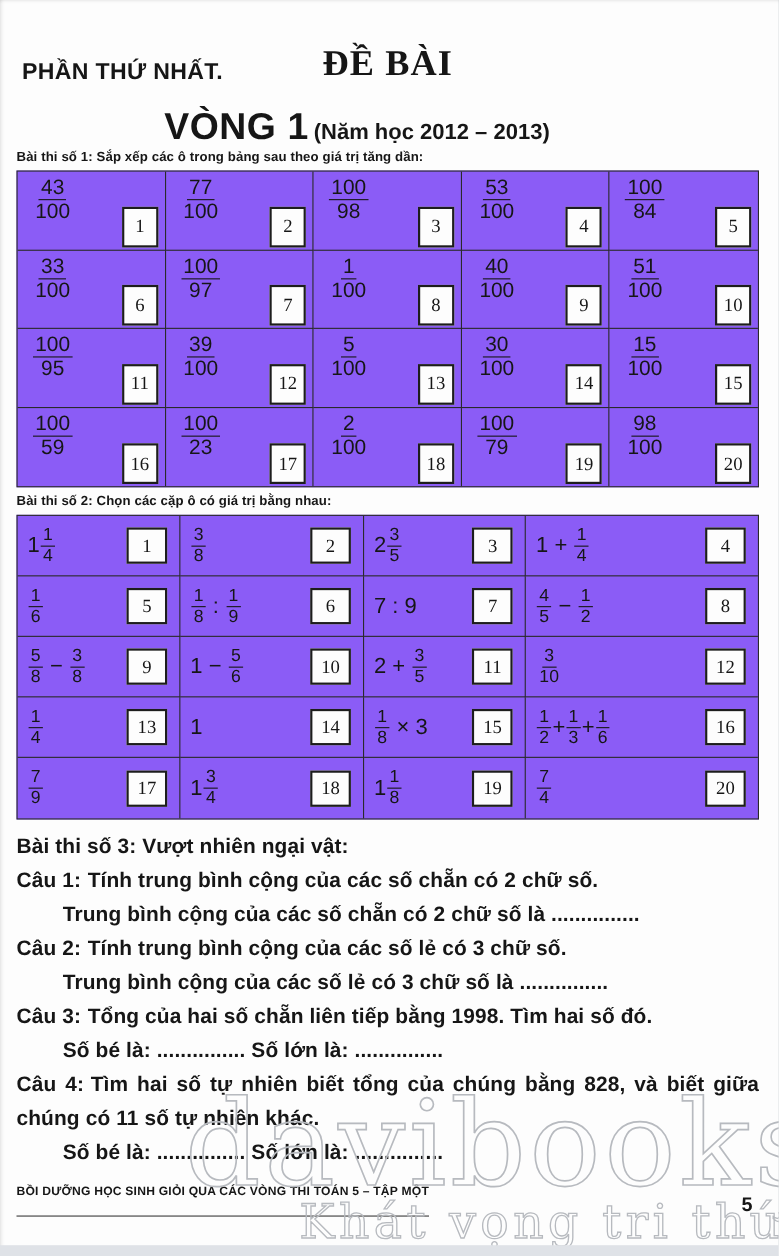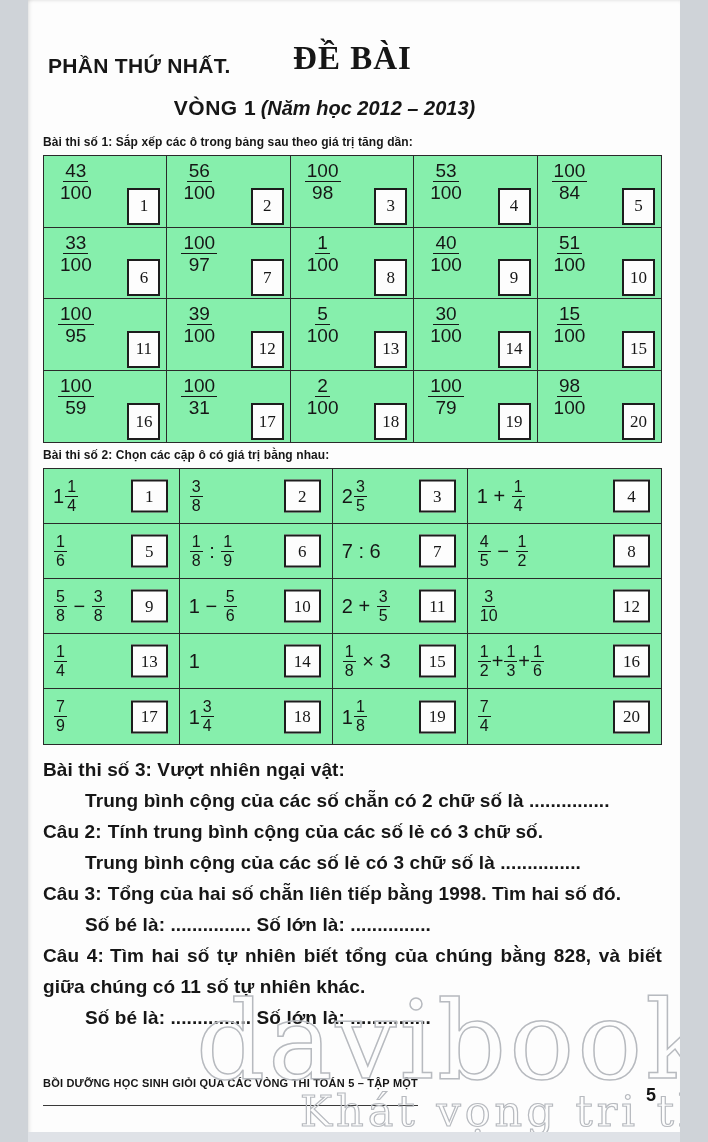--- a/index.html
+++ b/index.html
@@ -1,36 +1,36 @@
 <!DOCTYPE html>
 <html><head>
 <meta charset="utf-8">
 <style>
   html,body{margin:0;padding:0;background:#cfd3d8;}
   .page{
-    position:relative;width:652px;height:1142px;margin:0 auto;
+    position:relative;width:708px;height:1142px;margin:0 auto;
     background:#fdfdfd;overflow:hidden;
     font-family:"Liberation Sans",sans-serif;color:#161616;
     box-shadow:inset 3px 0 5px -3px rgba(0,0,0,.18), inset 0 3px 4px -3px rgba(0,0,0,.12);
   }
   .content{padding:0 18px 0 15px;position:relative;z-index:2;}
 
   
   .hdr-row{position:relative;margin-top:46px;height:42px;}
   .part-label{position:absolute;left:5px;top:8px;font-size:21px;font-weight:bold;letter-spacing:.3px;}
   .page-title{position:absolute;left:50%;transform:translateX(-50%);top:-6px;
     font-family:Liberation Serif, serif;font-size:33px;font-weight:bold;letter-spacing:1px;}
   .round-row{text-align:center;margin-top:8px;height:34px;transform:translateX(-28px);}
-  .round-title{font-size:21px;font-weight:bold;letter-spacing:.5px;}
-  .round-note{font-size:20px;font-weight:bold;font-style:italic;}
+  .round-title{font-size:34px;font-weight:bold;letter-spacing:.5px;}
+  .round-note{font-size:20px;font-weight:bold;}
 
   .exam-heading{font-size:12px;font-weight:bold;margin-top:5px;letter-spacing:.1px;}
 
   
-  .vtable{display:grid;border:1.6px solid #2a2a2a;margin-top:6px;background:#86efac;}
+  .vtable{display:grid;border:1.6px solid #2a2a2a;margin-top:6px;background:#8b5cf6;}
   .t1{grid-template-columns:repeat(5,1fr);grid-auto-rows:71.5px;}
   .t2{grid-template-columns:22% 24.8% 21.9% 31.3%;grid-auto-rows:55px;}
   .cell{position:relative;border-right:1.2px solid #2a2a2a;border-bottom:1.2px solid #2a2a2a;}
   .t1 .cell:nth-child(5n){border-right:none;}
   .t2 .cell:nth-child(4n){border-right:none;}
   .t1 .cell:nth-child(n+16){border-bottom:none;}
   .t2 .cell:nth-child(n+17){border-bottom:none;}
   .t1 .cell{padding:4px 0 0 13px;}
   .t2 .cell{display:flex;align-items:center;padding-left:9px;}
   .expr{display:inline-flex;align-items:center;}
@@ -89,21 +89,21 @@
     <div class="exam-heading">Bài thi số 1: Sắp xếp các ô trong bảng sau theo giá trị tăng dần:</div>
     <div class="vtable t1" id="table1">
         <div class="cell"><span class="expr">
             <span class="frac">
               <span class="fn">43</span>
               <span class="fd">100</span>
             </span>
           </span><div class="numbox">1</div></div>
         <div class="cell"><span class="expr">
             <span class="frac">
-              <span class="fn">56</span>
+              <span class="fn">77</span>
               <span class="fd">100</span>
             </span>
           </span><div class="numbox">2</div></div>
         <div class="cell"><span class="expr">
             <span class="frac">
               <span class="fn">100</span>
               <span class="fd">98</span>
             </span>
           </span><div class="numbox">3</div></div>
         <div class="cell"><span class="expr">
@@ -180,21 +180,21 @@
           </span><div class="numbox">15</div></div>
         <div class="cell"><span class="expr">
             <span class="frac">
               <span class="fn">100</span>
               <span class="fd">59</span>
             </span>
           </span><div class="numbox">16</div></div>
         <div class="cell"><span class="expr">
             <span class="frac">
               <span class="fn">100</span>
-              <span class="fd">31</span>
+              <span class="fd">23</span>
             </span>
           </span><div class="numbox">17</div></div>
         <div class="cell"><span class="expr">
             <span class="frac">
               <span class="fn">2</span>
               <span class="fd">100</span>
             </span>
           </span><div class="numbox">18</div></div>
         <div class="cell"><span class="expr">
             <span class="frac">
@@ -269,21 +269,21 @@
             <span class="tk"> : </span>
             <span class="frac">
               <span class="fn">1</span>
               <span class="fd">9</span>
             </span>
           </span>
           <div class="numbox">6</div>
         </div>
         <div class="cell">
           <span class="expr">
-            <span class="tk">7 : 6</span>
+            <span class="tk">7 : 9</span>
           </span>
           <div class="numbox">7</div>
         </div>
         <div class="cell">
           <span class="expr">
             <span class="frac">
               <span class="fn">4</span>
               <span class="fd">5</span>
             </span>
             <span class="tk"> − </span>
@@ -416,20 +416,21 @@
               <span class="fn">7</span>
               <span class="fd">4</span>
             </span>
           </span>
           <div class="numbox">20</div>
         </div>
       </div>
 
     <div class="exam3" id="exam3">
       <div class="q-line">Bài thi số 3: Vượt nhiên ngại vật:</div>
+    <div class="q-line"><span class="q-label">Câu 1:</span><span>Tính trung bình cộng của các số chẵn có 2 chữ số.</span></div>
         <div class="q-line indent"><span>Trung bình cộng của các số chẵn có 2 chữ số là ...............</span></div>
         <div class="q-line"><span class="q-label">Câu 2:</span><span>Tính trung bình cộng của các số lẻ có 3 chữ số.</span></div>
         <div class="q-line indent"><span>Trung bình cộng của các số lẻ có 3 chữ số là ...............</span></div>
         <div class="q-line"><span class="q-label">Câu 3:</span><span>Tổng của hai số chẵn liên tiếp bằng 1998. Tìm hai số đó.</span></div>
         <div class="q-line indent"><span>Số bé là: ............... Số lớn là: ...............</span></div>
         <div class="q-line justify"><span class="q-label">Câu 4:</span><span>Tìm hai số tự nhiên biết tổng của chúng bằng 828, và biết giữa chúng có 11 số tự nhiên khác.</span></div>
         <div class="q-line indent"><span>Số bé là: ............... Số lớn là: ...............</span></div>
       </div>
 
   </div>

